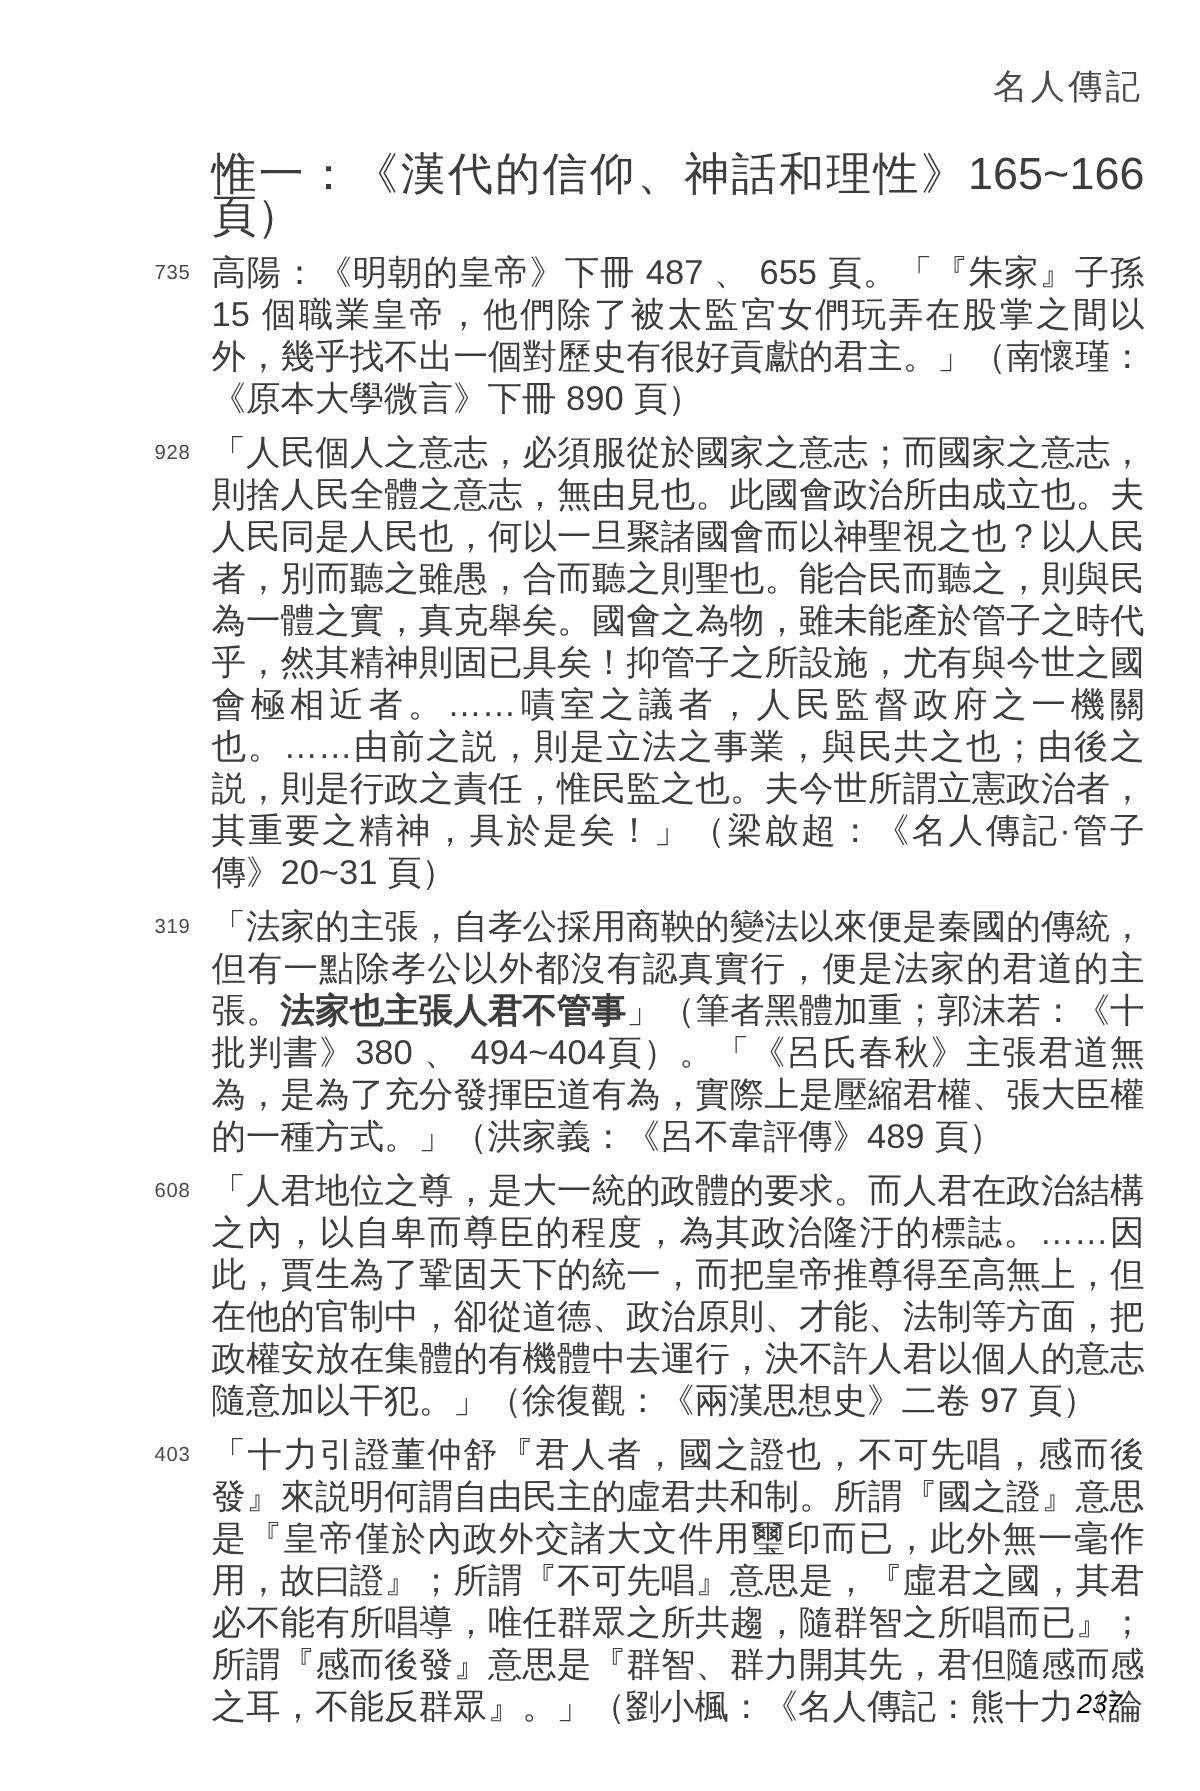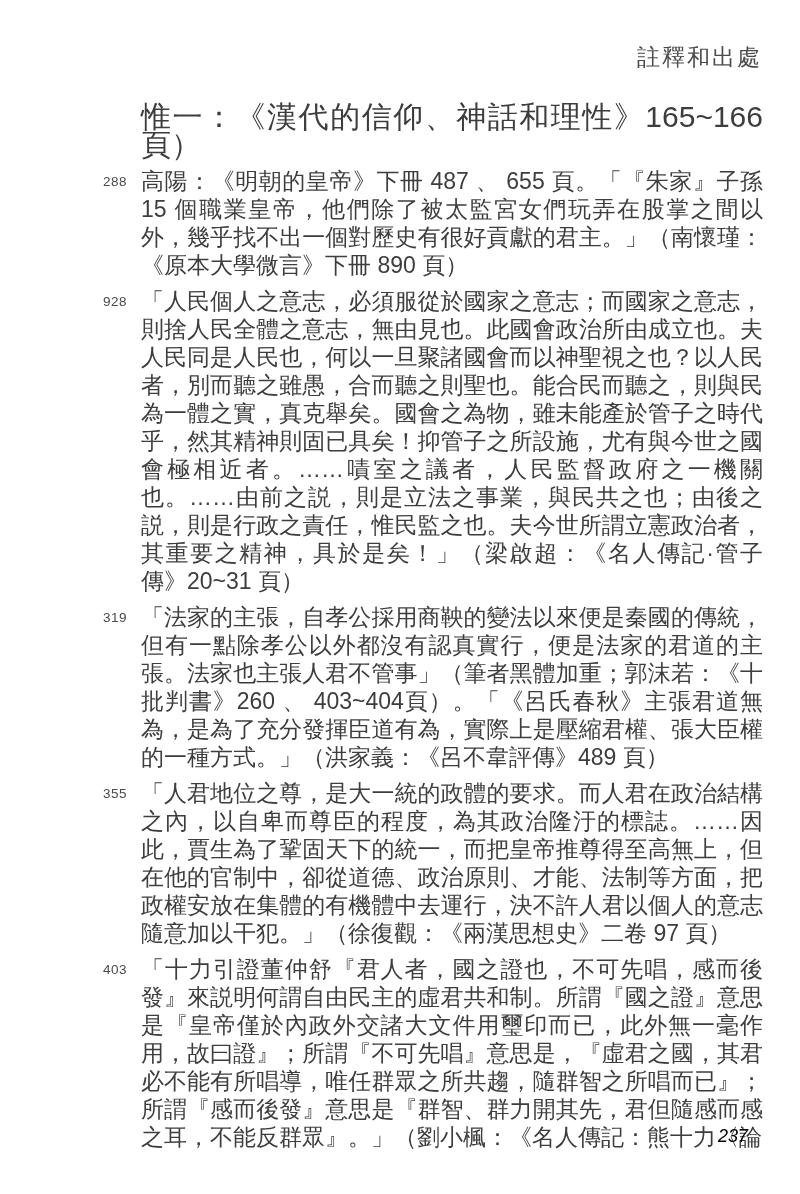--- a/index.html
+++ b/index.html
@@ -46,56 +46,56 @@
   }
   .note-num {
     position: absolute;
     left: -38px;
     top: 1px;
     font-size: 13.5px;
     letter-spacing: 0.5px;
     color: #4a4a4a;
   }
   .note-bold {
-    font-weight: normal;
+    font-weight: bold;
   }
   .page-number {
     position: absolute;
     top: 1126px;
     right: 52px;
     font-size: 18px;
     font-style: italic;
     color: #000000;
   }
 </style>
 </head>
 <body>
 
 <div class="page">
 
-  <div class="running-header">註釋和出處</div>
+  <div class="running-header">名人傳記</div>
 
   <div class="content">
 
     <p class="cont-line">惟一：《漢代的信仰、神話和理性》165~166 頁）</p>
 
     <div class="note">
-      <span class="note-num">288</span><span>高陽：《明朝的皇帝》下冊 487 、 655 頁。「『朱家』子孫 15 個職業皇帝，他們除了被太監宮女們玩弄在股掌之間以外，幾乎找不出一個對歷史有很好貢獻的君主。」（南懷瑾：《原本大學微言》下冊 890 頁）</span><span class="note-bold"></span><span></span>
+      <span class="note-num">735</span><span>高陽：《明朝的皇帝》下冊 487 、 655 頁。「『朱家』子孫 15 個職業皇帝，他們除了被太監宮女們玩弄在股掌之間以外，幾乎找不出一個對歷史有很好貢獻的君主。」（南懷瑾：《原本大學微言》下冊 890 頁）</span><span class="note-bold"></span><span></span>
     </div>
 
     <div class="note">
       <span class="note-num">928</span><span>「人民個人之意志，必須服從於國家之意志；而國家之意志，則捨人民全體之意志，無由見也。此國會政治所由成立也。夫人民同是人民也，何以一旦聚諸國會而以神聖視之也？以人民者，別而聽之雖愚，合而聽之則聖也。能合民而聽之，則與民為一體之實，真克舉矣。國會之為物，雖未能產於管子之時代乎，然其精神則固已具矣！抑管子之所設施，尤有與今世之國會極相近者。……嘖室之議者，人民監督政府之一機關也。……由前之説，則是立法之事業，與民共之也；由後之説，則是行政之責任，惟民監之也。夫今世所謂立憲政治者，其重要之精神，具於是矣！」（梁啟超：《名人傳記·管子傳》20~31 頁）</span><span class="note-bold"></span><span></span>
     </div>
 
     <div class="note">
-      <span class="note-num">319</span><span>「法家的主張，自孝公採用商鞅的變法以來便是秦國的傳統，但有一點除孝公以外都沒有認真實行，便是法家的君道的主張。</span><span class="note-bold">法家也主張人君不管事</span><span>」（筆者黑體加重；郭沫若：《十批判書》260 、 403~404頁）。「《呂氏春秋》主張君道無為，是為了充分發揮臣道有為，實際上是壓縮君權、張大臣權的一種方式。」（洪家義：《呂不韋評傳》489 頁）</span>
+      <span class="note-num">319</span><span>「法家的主張，自孝公採用商鞅的變法以來便是秦國的傳統，但有一點除孝公以外都沒有認真實行，便是法家的君道的主張。</span><span class="note-bold">法家也主張人君不管事</span><span>」（筆者黑體加重；郭沫若：《十批判書》380 、 494~404頁）。「《呂氏春秋》主張君道無為，是為了充分發揮臣道有為，實際上是壓縮君權、張大臣權的一種方式。」（洪家義：《呂不韋評傳》489 頁）</span>
     </div>
 
     <div class="note">
-      <span class="note-num">355</span><span>「人君地位之尊，是大一統的政體的要求。而人君在政治結構之內，以自卑而尊臣的程度，為其政治隆汙的標誌。……因此，賈生為了鞏固天下的統一，而把皇帝推尊得至高無上，但在他的官制中，卻從道德、政治原則、才能、法制等方面，把政權安放在集體的有機體中去運行，決不許人君以個人的意志隨意加以干犯。」（徐復觀：《兩漢思想史》二卷 97 頁）</span><span class="note-bold"></span><span></span>
+      <span class="note-num">608</span><span>「人君地位之尊，是大一統的政體的要求。而人君在政治結構之內，以自卑而尊臣的程度，為其政治隆汙的標誌。……因此，賈生為了鞏固天下的統一，而把皇帝推尊得至高無上，但在他的官制中，卻從道德、政治原則、才能、法制等方面，把政權安放在集體的有機體中去運行，決不許人君以個人的意志隨意加以干犯。」（徐復觀：《兩漢思想史》二卷 97 頁）</span><span class="note-bold"></span><span></span>
     </div>
 
     <div class="note">
       <span class="note-num">403</span><span>「十力引證董仲舒『君人者，國之證也，不可先唱，感而後發』來説明何謂自由民主的虛君共和制。所謂『國之證』意思是『皇帝僅於內政外交諸大文件用璽印而已，此外無一毫作用，故曰證』；所謂『不可先唱』意思是，『虛君之國，其君必不能有所唱導，唯任群眾之所共趨，隨群智之所唱而已』；所謂『感而後發』意思是『群智、群力開其先，君但隨感而感之耳，不能反群眾』。」（劉小楓：《名人傳記：熊十力〈論</span><span class="note-bold"></span><span></span>
     </div>
 
   </div>
 
   <div class="page-number">237</div>
 

